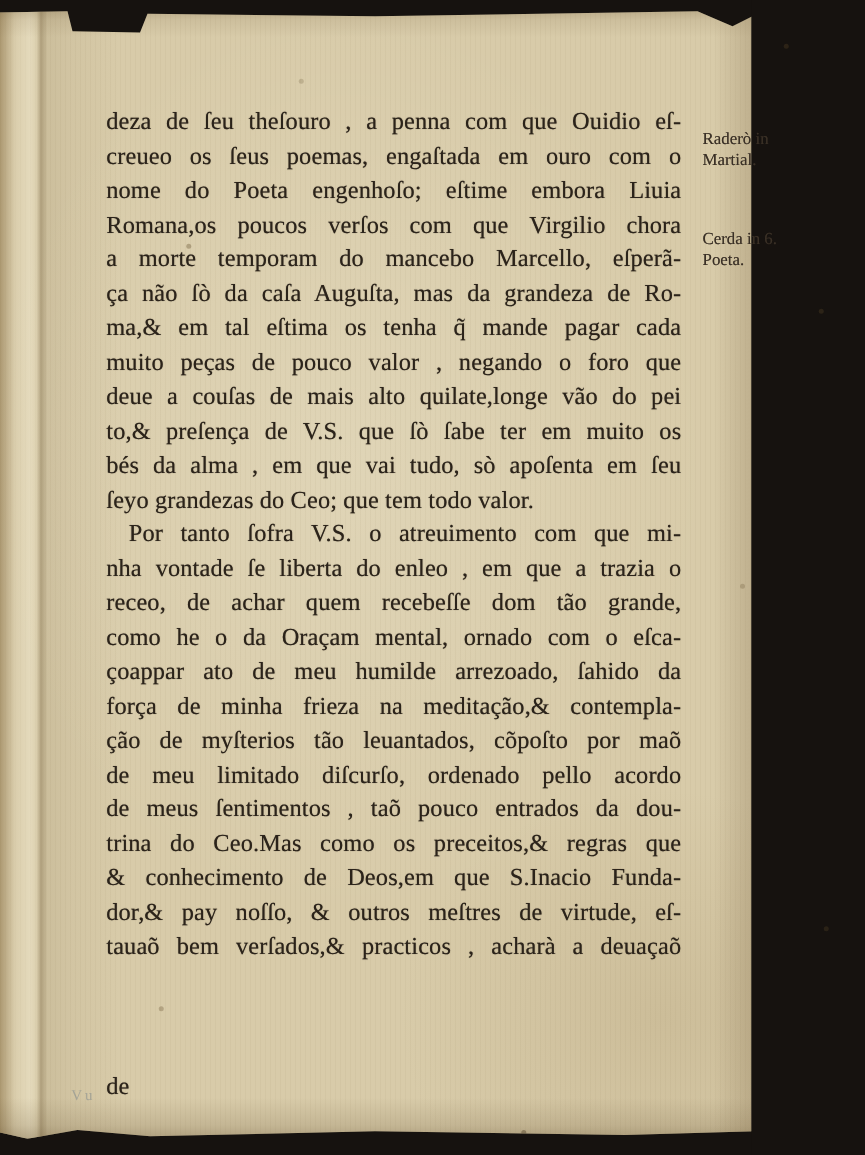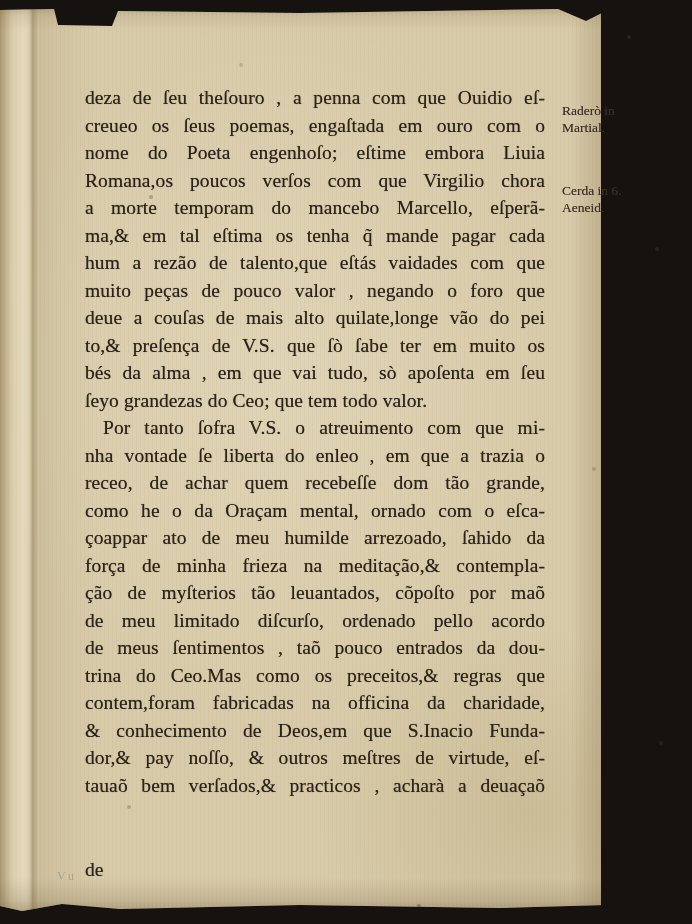--- a/index.html
+++ b/index.html
@@ -104,48 +104,47 @@
     <div class="edge-right"></div>
     <div class="speckles"></div>
 
     <div class="text-block">
 
     <div class="line">deza de ſeu theſouro , a penna com que Ouidio eſ-</div>
         <div class="line">creueo os ſeus poemas, engaſtada em ouro com o</div>
         <div class="line">nome do Poeta engenhoſo; eſtime embora Liuia</div>
         <div class="line">Romana,os poucos verſos com que Virgilio chora</div>
         <div class="line">a morte temporam do mancebo Marcello, eſperã-</div>
+        <div class="line">ça não ſò da caſa Auguſta, mas da grandeza de Ro-</div>
         <div class="line">ma,&amp; em tal eſtima  os tenha q̃ mande pagar cada</div>
-        <div class="line">hum a rezão de talento,que eſtás vaidades com que</div>
         <div class="line">muito peças de pouco valor , negando o foro que</div>
         <div class="line">deue a couſas de mais alto quilate,longe vão do pei</div>
         <div class="line">to,&amp; preſença de V.S. que ſò ſabe ter em muito os</div>
         <div class="line">bés da alma , em que vai tudo, sò apoſenta em ſeu</div>
         <div class="line no-justify">ſeyo grandezas do Ceo; que tem todo valor.</div>
         <div class="line indent">Por tanto ſofra V.S. o atreuimento com que mi-</div>
         <div class="line">nha vontade ſe liberta do enleo , em que a trazia o</div>
         <div class="line">receo, de achar quem recebeſſe dom tão grande,</div>
         <div class="line">como he o da Oraçam mental, ornado com o eſca-</div>
         <div class="line">çoappar ato de meu humilde arrezoado, ſahido da</div>
         <div class="line">força de minha frieza na meditação,&amp; contempla-</div>
         <div class="line">ção de myſterios tão leuantados, cõpoſto por maõ</div>
         <div class="line">de meu limitado diſcurſo, ordenado pello acordo</div>
         <div class="line">de meus ſentimentos , taõ pouco entrados da dou-</div>
         <div class="line">trina do Ceo.Mas como os preceitos,&amp; regras que</div>
-        <div class="line">contem,foram fabricadas na officina da charidade,</div>
         <div class="line">&amp; conhecimento de Deos,em que S.Inacio Funda-</div>
         <div class="line">dor,&amp; pay noſſo, &amp; outros meſtres de virtude, eſ-</div>
         <div class="line">tauaõ bem verſados,&amp; practicos , acharà a deuaçaõ</div>
       </div>
 
     <div class="margin-note note-1">
       <div>Raderò in</div>
       <div>Martial.</div>
     </div>
     <div class="margin-note note-2">
       <div>Cerda in 6.</div>
-      <div>Aeneid.</div>
+      <div>Poeta.</div>
     </div>
 
     <div class="catchword-row">de</div>
     <div class="showthrough">Vu</div>
   </div>
 </div>
 
 </body></html>

